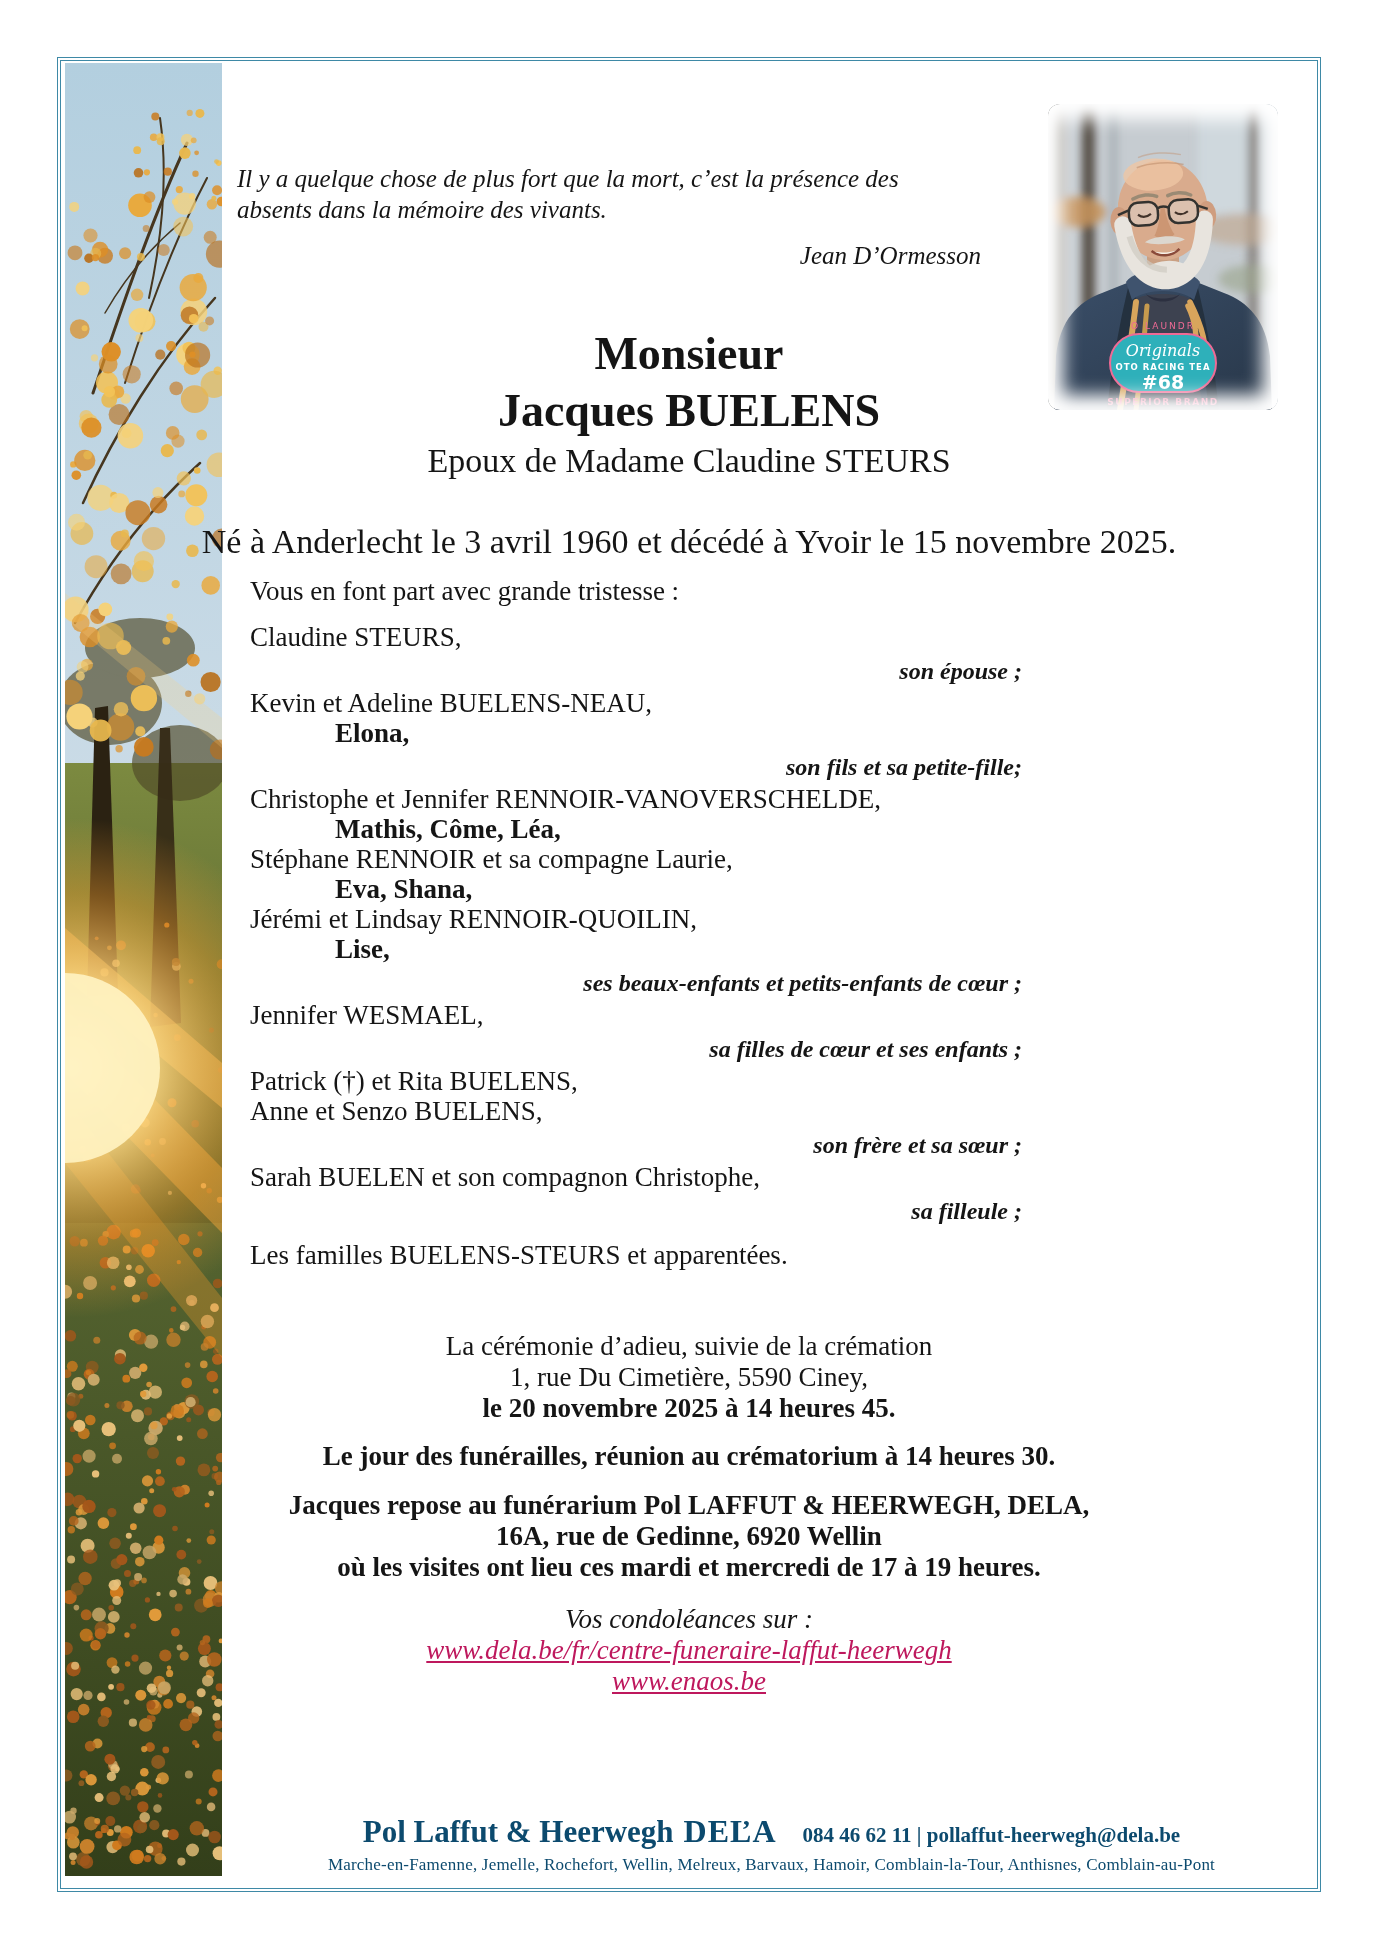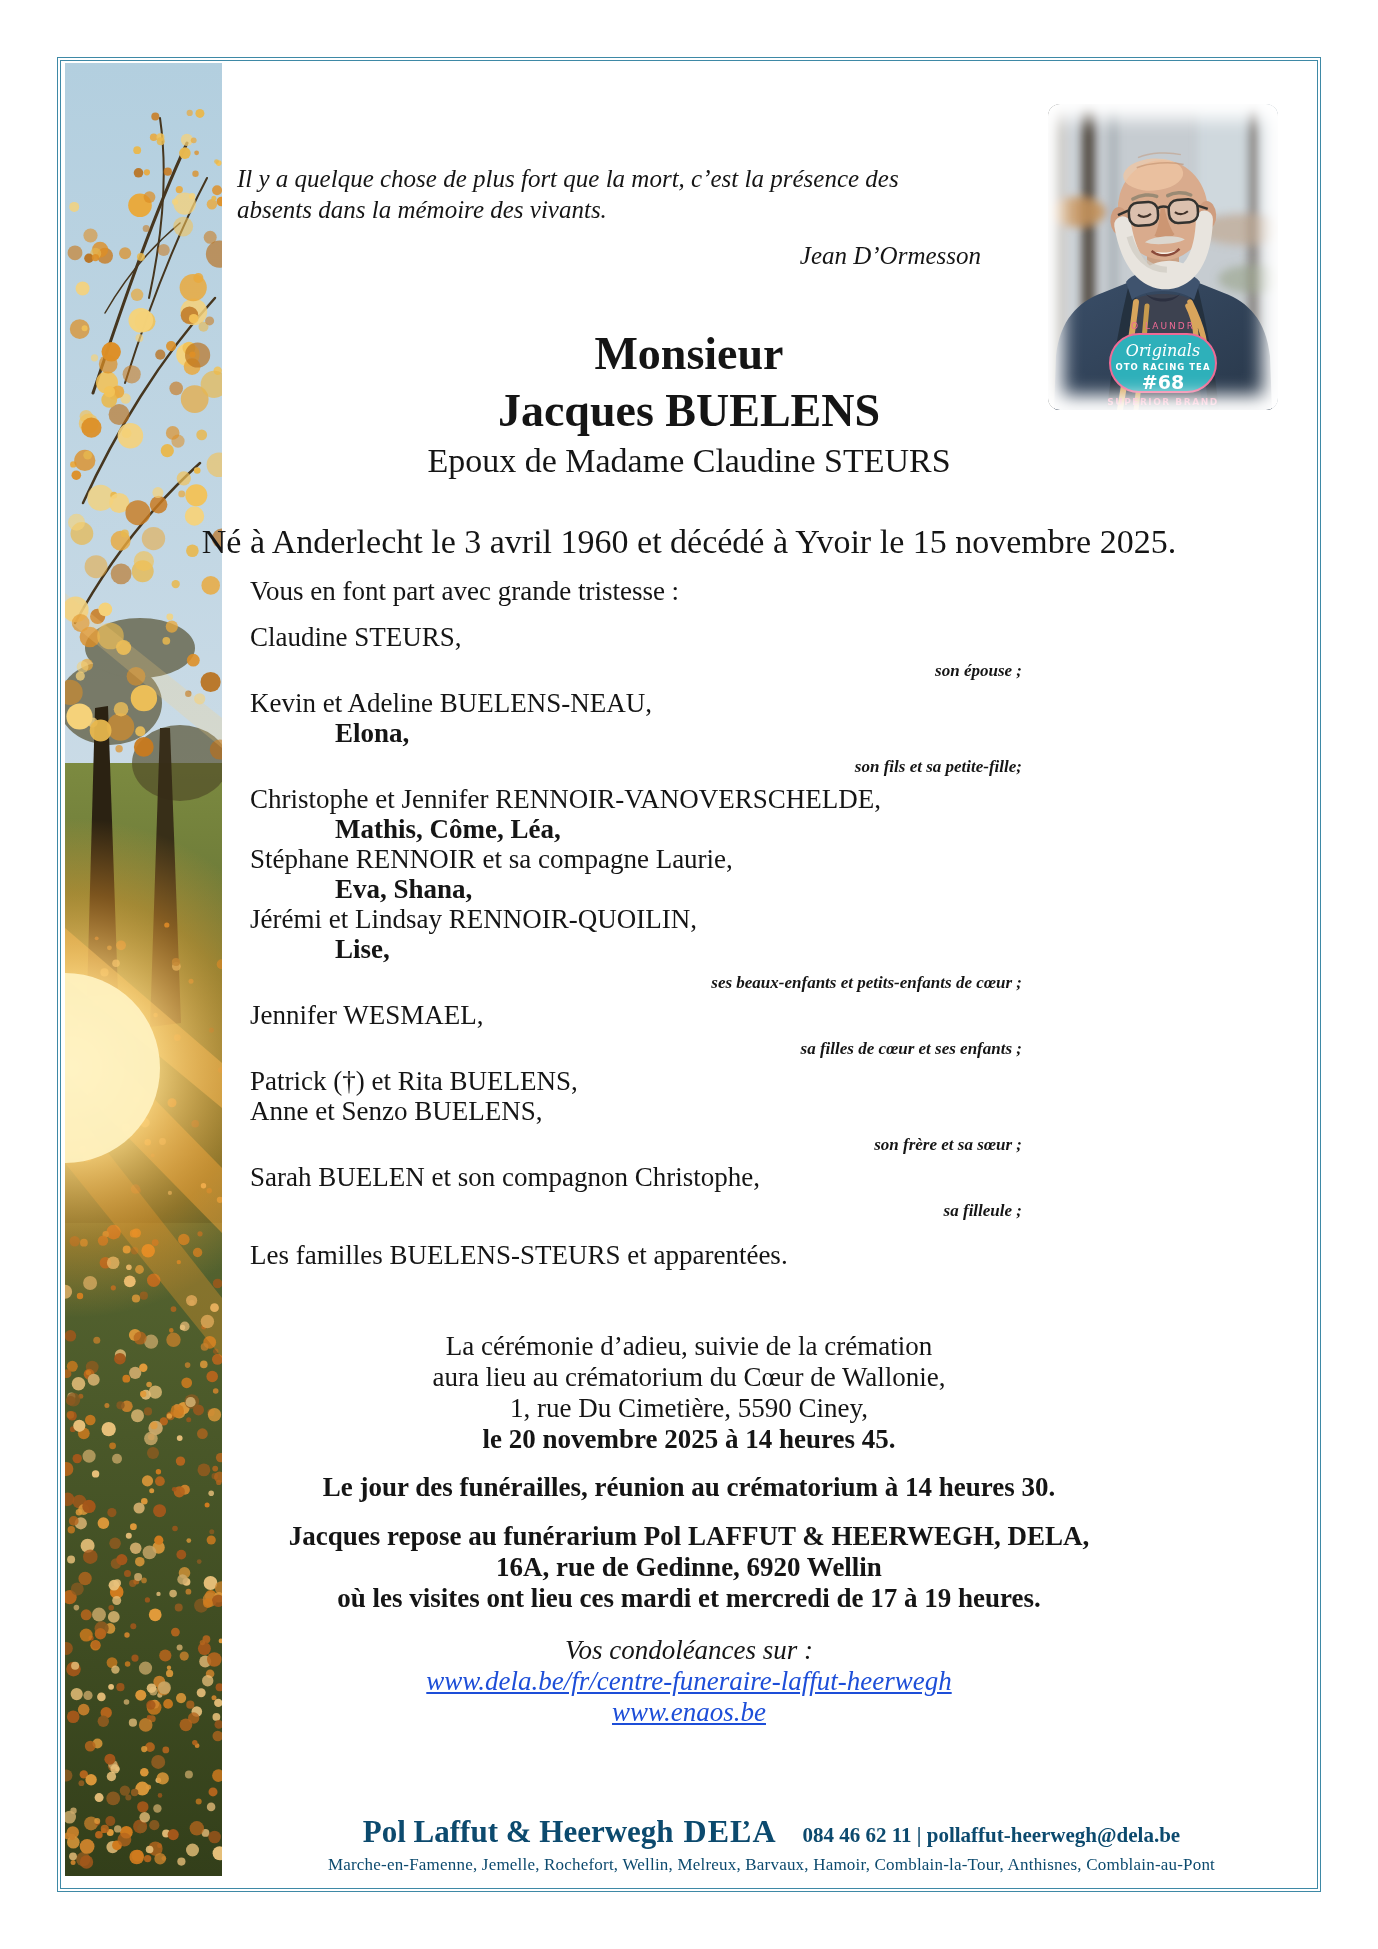--- a/index.html
+++ b/index.html
@@ -15,29 +15,29 @@
   .quote-attr{text-align:right;margin-top:15px;padding-right:4px;}
   .title-block{position:absolute;left:58px;top:326px;width:1262px;text-align:center;}
   .salutation{font-size:46px;font-weight:bold;line-height:56px;}
   .deceased{font-size:46px;font-weight:bold;line-height:58px;}
   .subtitle{font-size:34px;line-height:42px;}
   .birth{position:absolute;left:58px;top:526px;width:1262px;text-align:center;font-size:34px;line-height:31px;}
   .announce{position:absolute;left:250px;top:576px;width:772px;font-size:27px;line-height:30px;}
   .intro{margin-bottom:16px;}
   .fam{min-height:30px;}
   .fam.indent{padding-left:85px;font-weight:bold;}
-  .fam.relation{text-align:right;font-weight:bold;font-style:italic;font-size:17px;margin-top:4px;margin-bottom:2px;}
+  .fam.relation{text-align:right;font-weight:bold;font-style:italic;font-size:24px;margin-top:4px;margin-bottom:2px;}
   .fam.closing{margin-top:14px;}
   .ceremony{position:absolute;left:58px;top:1331px;width:1262px;text-align:center;font-size:27px;line-height:31px;}
   .bold{font-weight:bold;}
   .gap17{margin-top:17px;}
   .gap18{margin-top:18px;}
   .gap21{margin-top:21px;}
   .condolences-label{font-style:italic;}
-  .link{display:block;font-style:italic;color:#1d4ed8;text-decoration:underline;line-height:31px;cursor:pointer;}
+  .link{display:block;font-style:italic;color:#be185d;text-decoration:underline;line-height:31px;cursor:pointer;}
   .footer{position:absolute;left:222px;top:1813px;width:1099px;text-align:center;color:#0c4a6e;}
   .fh-name{font-size:31px;font-weight:bold;}
   .fh-brand{font-size:32px;font-weight:bold;letter-spacing:1px;margin-left:10px;}
   .fh-contact{font-size:21px;font-weight:bold;margin-left:26px;}
   .fh-locations{font-size:17px;margin-top:5px;letter-spacing:.2px;}
   svg text{font-family:"DejaVu Sans","Liberation Sans",sans-serif;}
   svg .script{font-family:"DejaVu Serif","Liberation Serif",serif;font-style:italic;}
 </style>
 </head>
 <body>
@@ -733,21 +733,20 @@
     <div class="fam name">Patrick (†) et Rita BUELENS,</div>
     <div class="fam name">Anne et Senzo BUELENS,</div>
     <div class="fam relation">son frère et sa sœur ;</div>
     <div class="fam name">Sarah BUELEN et son compagnon Christophe,</div>
     <div class="fam relation">sa filleule ;</div>
     <div class="fam name closing">Les familles BUELENS-STEURS et apparentées.</div>
   </div>
 
   <div class="ceremony">
     <div>La cérémonie d’adieu, suivie de la crémation</div>
-    <div>aura lieu au crématorium du Cœur de Wallonie,</div>
     <div>1, rue Du Cimetière, 5590 Ciney,</div>
     <div class="bold">le 20 novembre 2025 à 14 heures 45.</div>
     <div class="bold gap17">Le jour des funérailles, réunion au crématorium à 14 heures 30.</div>
     <div class="bold gap18">Jacques repose au funérarium Pol LAFFUT &amp; HEERWEGH, DELA,</div>
     <div class="bold">16A, rue de Gedinne, 6920 Wellin</div>
     <div class="bold">où les visites ont lieu ces mardi et mercredi de 17 à 19 heures.</div>
     <div class="condolences-label gap21">Vos condoléances sur :</div>
     <a class="link">www.dela.be/fr/centre-funeraire-laffut-heerwegh</a>
     <a class="link">www.enaos.be</a>
   </div>

